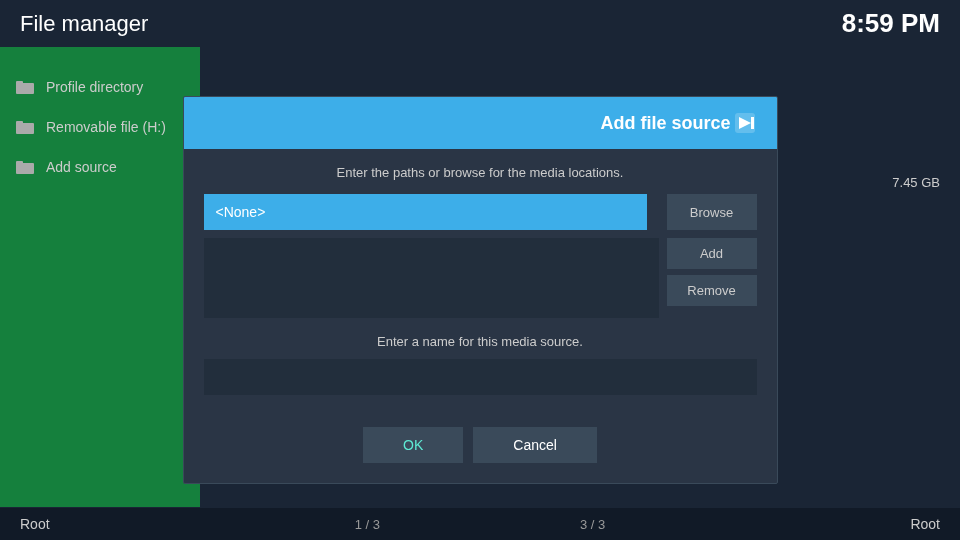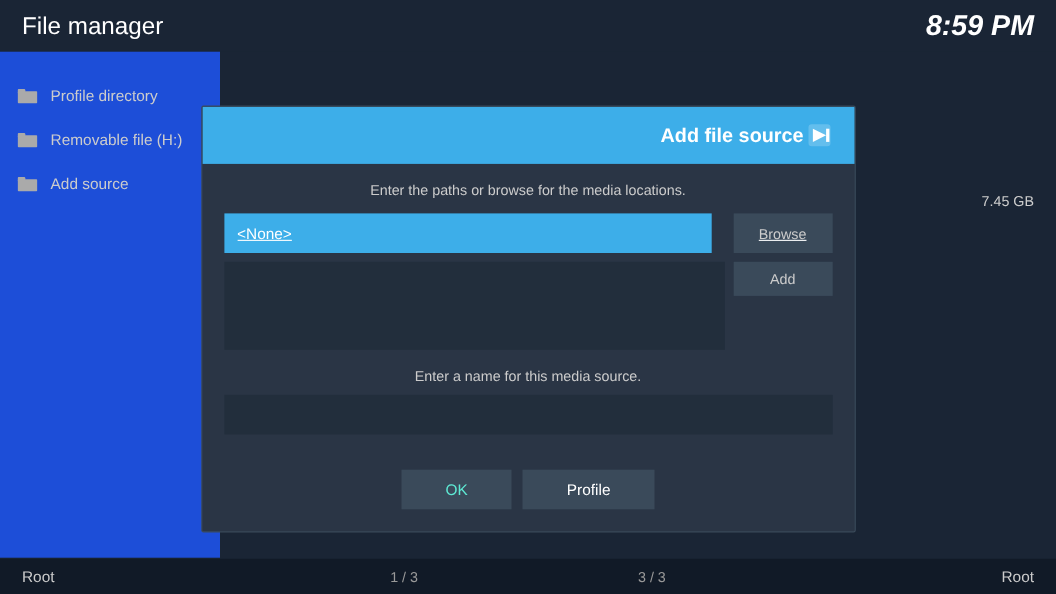--- a/index.html
+++ b/index.html
@@ -26,34 +26,33 @@
     .app-title {
       font-size: 22px;
       font-weight: normal;
       color: #ffffff;
     }
 
     .time {
       font-size: 26px;
       font-weight: bold;
       color: #ffffff;
-      font-style: italic;
     }
 
     
     .main-content {
       display: flex;
       height: 460px;
     }
 
     
     .sidebar {
       width: 200px;
       padding: 20px 0;
-      background-color: #1d4ed8;
+      background-color: #15803d;
     }
 
     .sidebar-item {
       display: flex;
       align-items: center;
       padding: 12px 16px;
       cursor: pointer;
       font-size: 14px;
       color: #cccccc;
     }
@@ -119,21 +118,20 @@
       text-align: center;
       font-size: 13px;
       color: #cccccc;
       margin-bottom: 14px;
     }
 
     .input-row {
       display: flex;
       gap: 20px;
       margin-bottom: 8px;
-      text-decoration: underline;
     }
 
     .path-input {
       flex: 1;
       background-color: #3daee9;
       border: none;
       padding: 10px 12px;
       color: #ffffff;
       font-size: 14px;
       outline: none;
@@ -312,31 +310,32 @@
       <div class="input-row">
         <input class="path-input" type="text" readonly="" value="&lt;None&gt;" style="">
         <button class="btn">Browse</button>
       </div>
 
       
       <div class="paths-area">
         <div class="paths-list"></div>
         <div class="btn-group">
           <button class="btn">Add</button>
+          <button class="btn">Remove</button>
         </div>
       </div>
 
       
       <p class="section-label">Enter a name for this media source.</p>
       <input class="name-input" type="text" style="">
     </div>
 
     <div class="dialog-footer">
       <button class="btn-ok">OK</button>
-      <button class="btn-cancel">Profile</button>
+      <button class="btn-cancel">Cancel</button>
     </div>
   </div>
 </div>
 
 <div class="bottom-bar">
   <span class="bottom-left">Root</span>
   <div class="bottom-center">
     <span>1 / 3</span>
     <span>3 / 3</span>
   </div>

